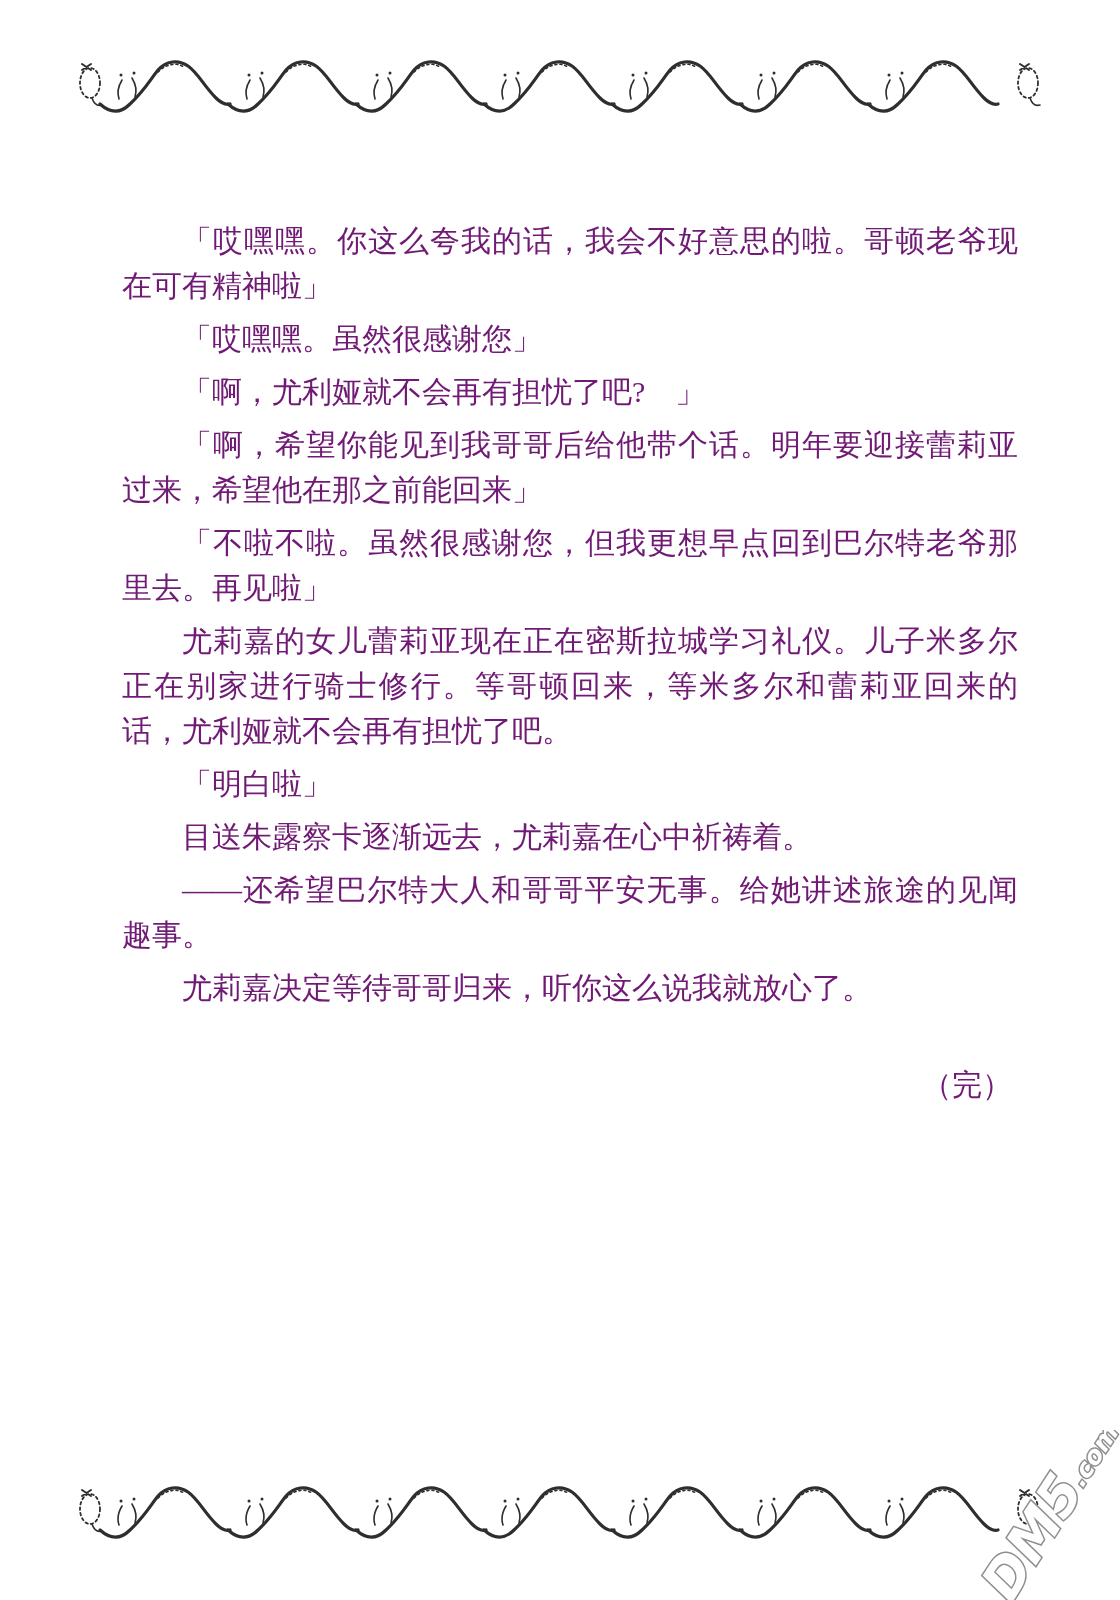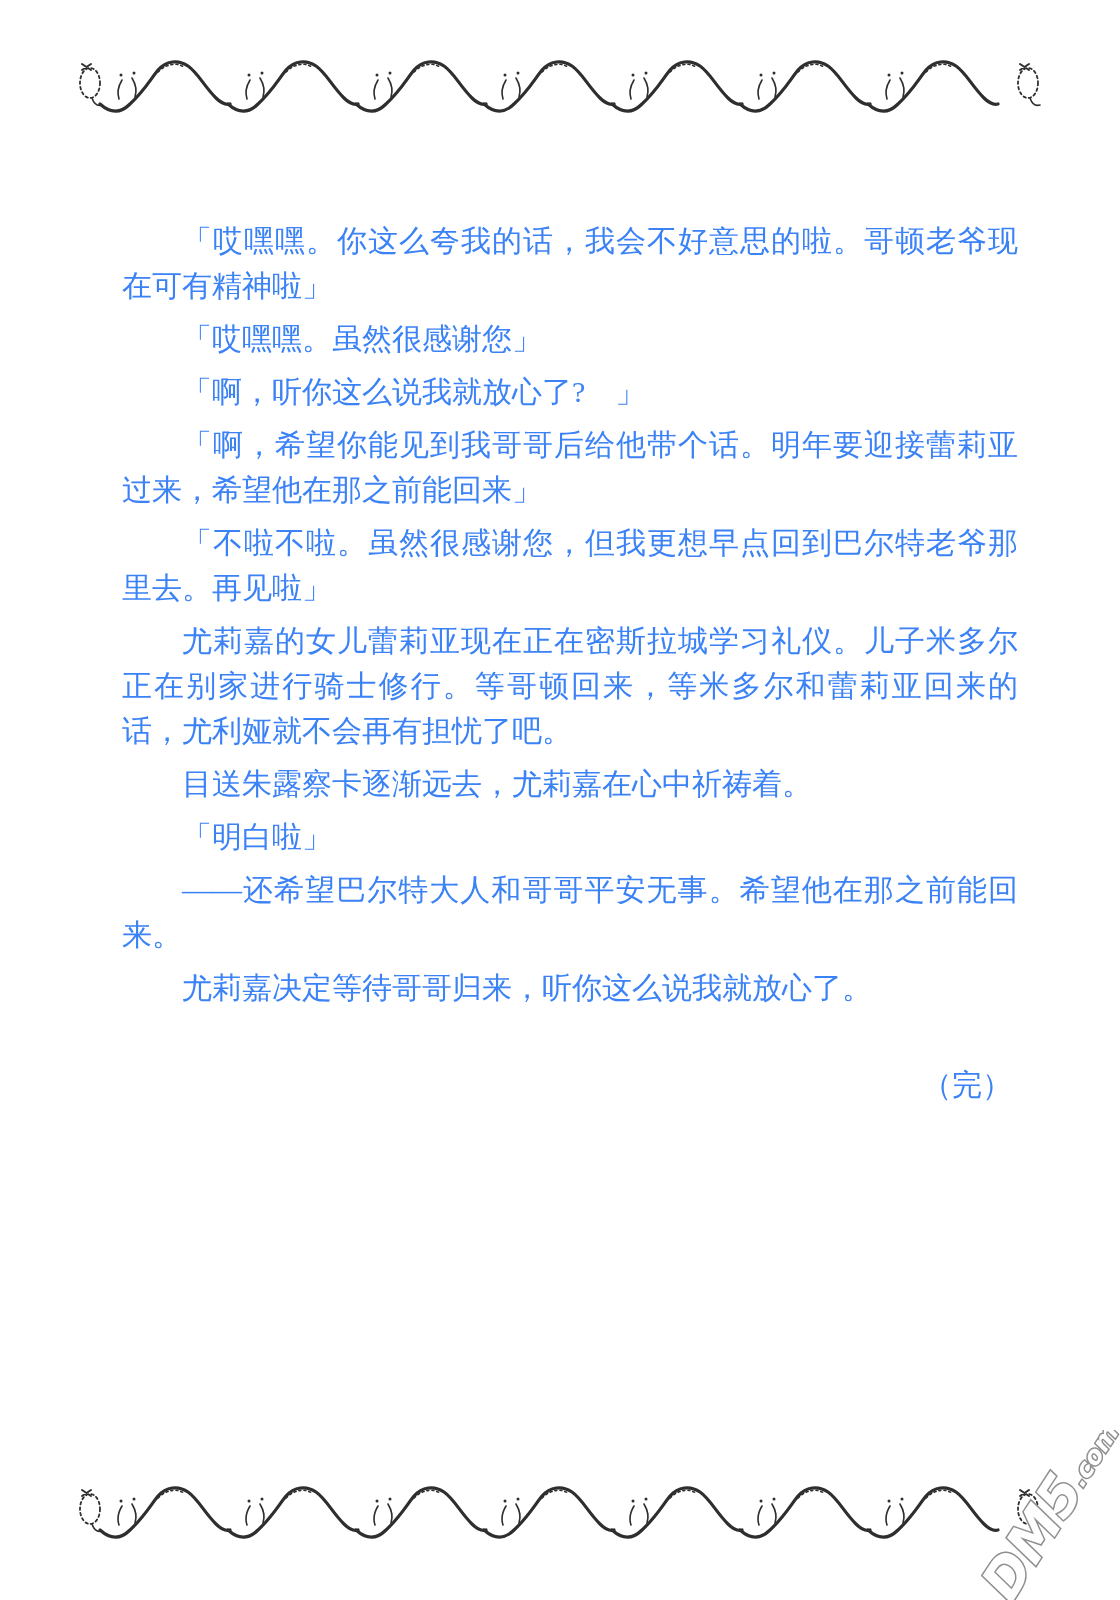--- a/index.html
+++ b/index.html
@@ -3,21 +3,21 @@
 <meta charset="utf-8">
 <style>
   html, body { margin: 0; padding: 0; background: #ffffff; }
   .page {
     position: relative;
     width: 1120px;
     height: 1600px;
     background: #ffffff;
     overflow: hidden;
     font-family: "Liberation Serif", "DejaVu Serif", serif;
-    color: #3b82f6;
+    color: #701a75;
   }
   .ornament {
     position: absolute;
     left: 76px;
     width: 968px;
     height: 64px;
   }
   .ornament.top    { top: 56px; }
   .ornament.bottom { top: 1482px; }
   .content {
@@ -78,27 +78,27 @@
     <use href="#fm" x="536"></use>
     <use href="#fm" x="664"></use>
     <use href="#fm" x="792"></use>
     <use href="#fend" x="938" y="0"></use>
   </svg>
 
   <main class="content">
     <div>
         <p class="para">「哎嘿嘿。你这么夸我的话，我会不好意思的啦。哥顿老爷现在可有精神啦」</p>
         <p class="para">「哎嘿嘿。虽然很感谢您」</p>
-        <p class="para">「啊，听你这么说我就放心了?　」</p>
+        <p class="para">「啊，尤利娅就不会再有担忧了吧?　」</p>
         <p class="para">「啊，希望你能见到我哥哥后给他带个话。明年要迎接蕾莉亚过来，希望他在那之前能回来」</p>
         <p class="para">「不啦不啦。虽然很感谢您，但我更想早点回到巴尔特老爷那里去。再见啦」</p>
         <p class="para">尤莉嘉的女儿蕾莉亚现在正在密斯拉城学习礼仪。儿子米多尔正在别家进行骑士修行。等哥顿回来，等米多尔和蕾莉亚回来的话，尤利娅就不会再有担忧了吧。</p>
+        <p class="para">「明白啦」</p>
         <p class="para">目送朱露察卡逐渐远去，尤莉嘉在心中祈祷着。</p>
-        <p class="para">「明白啦」</p>
-        <p class="para">——还希望巴尔特大人和哥哥平安无事。希望他在那之前能回来。</p>
+        <p class="para">——还希望巴尔特大人和哥哥平安无事。给她讲述旅途的见闻趣事。</p>
         <p class="para">尤莉嘉决定等待哥哥归来，听你这么说我就放心了。</p>
       </div>
     <p class="ending">（完）</p>
   </main>
 
   <svg class="ornament bottom" viewBox="0 0 968 64" xmlns="http://www.w3.org/2000/svg">
     <use href="#fend" x="0" y="0"></use>
     <use href="#fm" x="24"></use>
     <use href="#fm" x="152"></use>
     <use href="#fm" x="280"></use>

